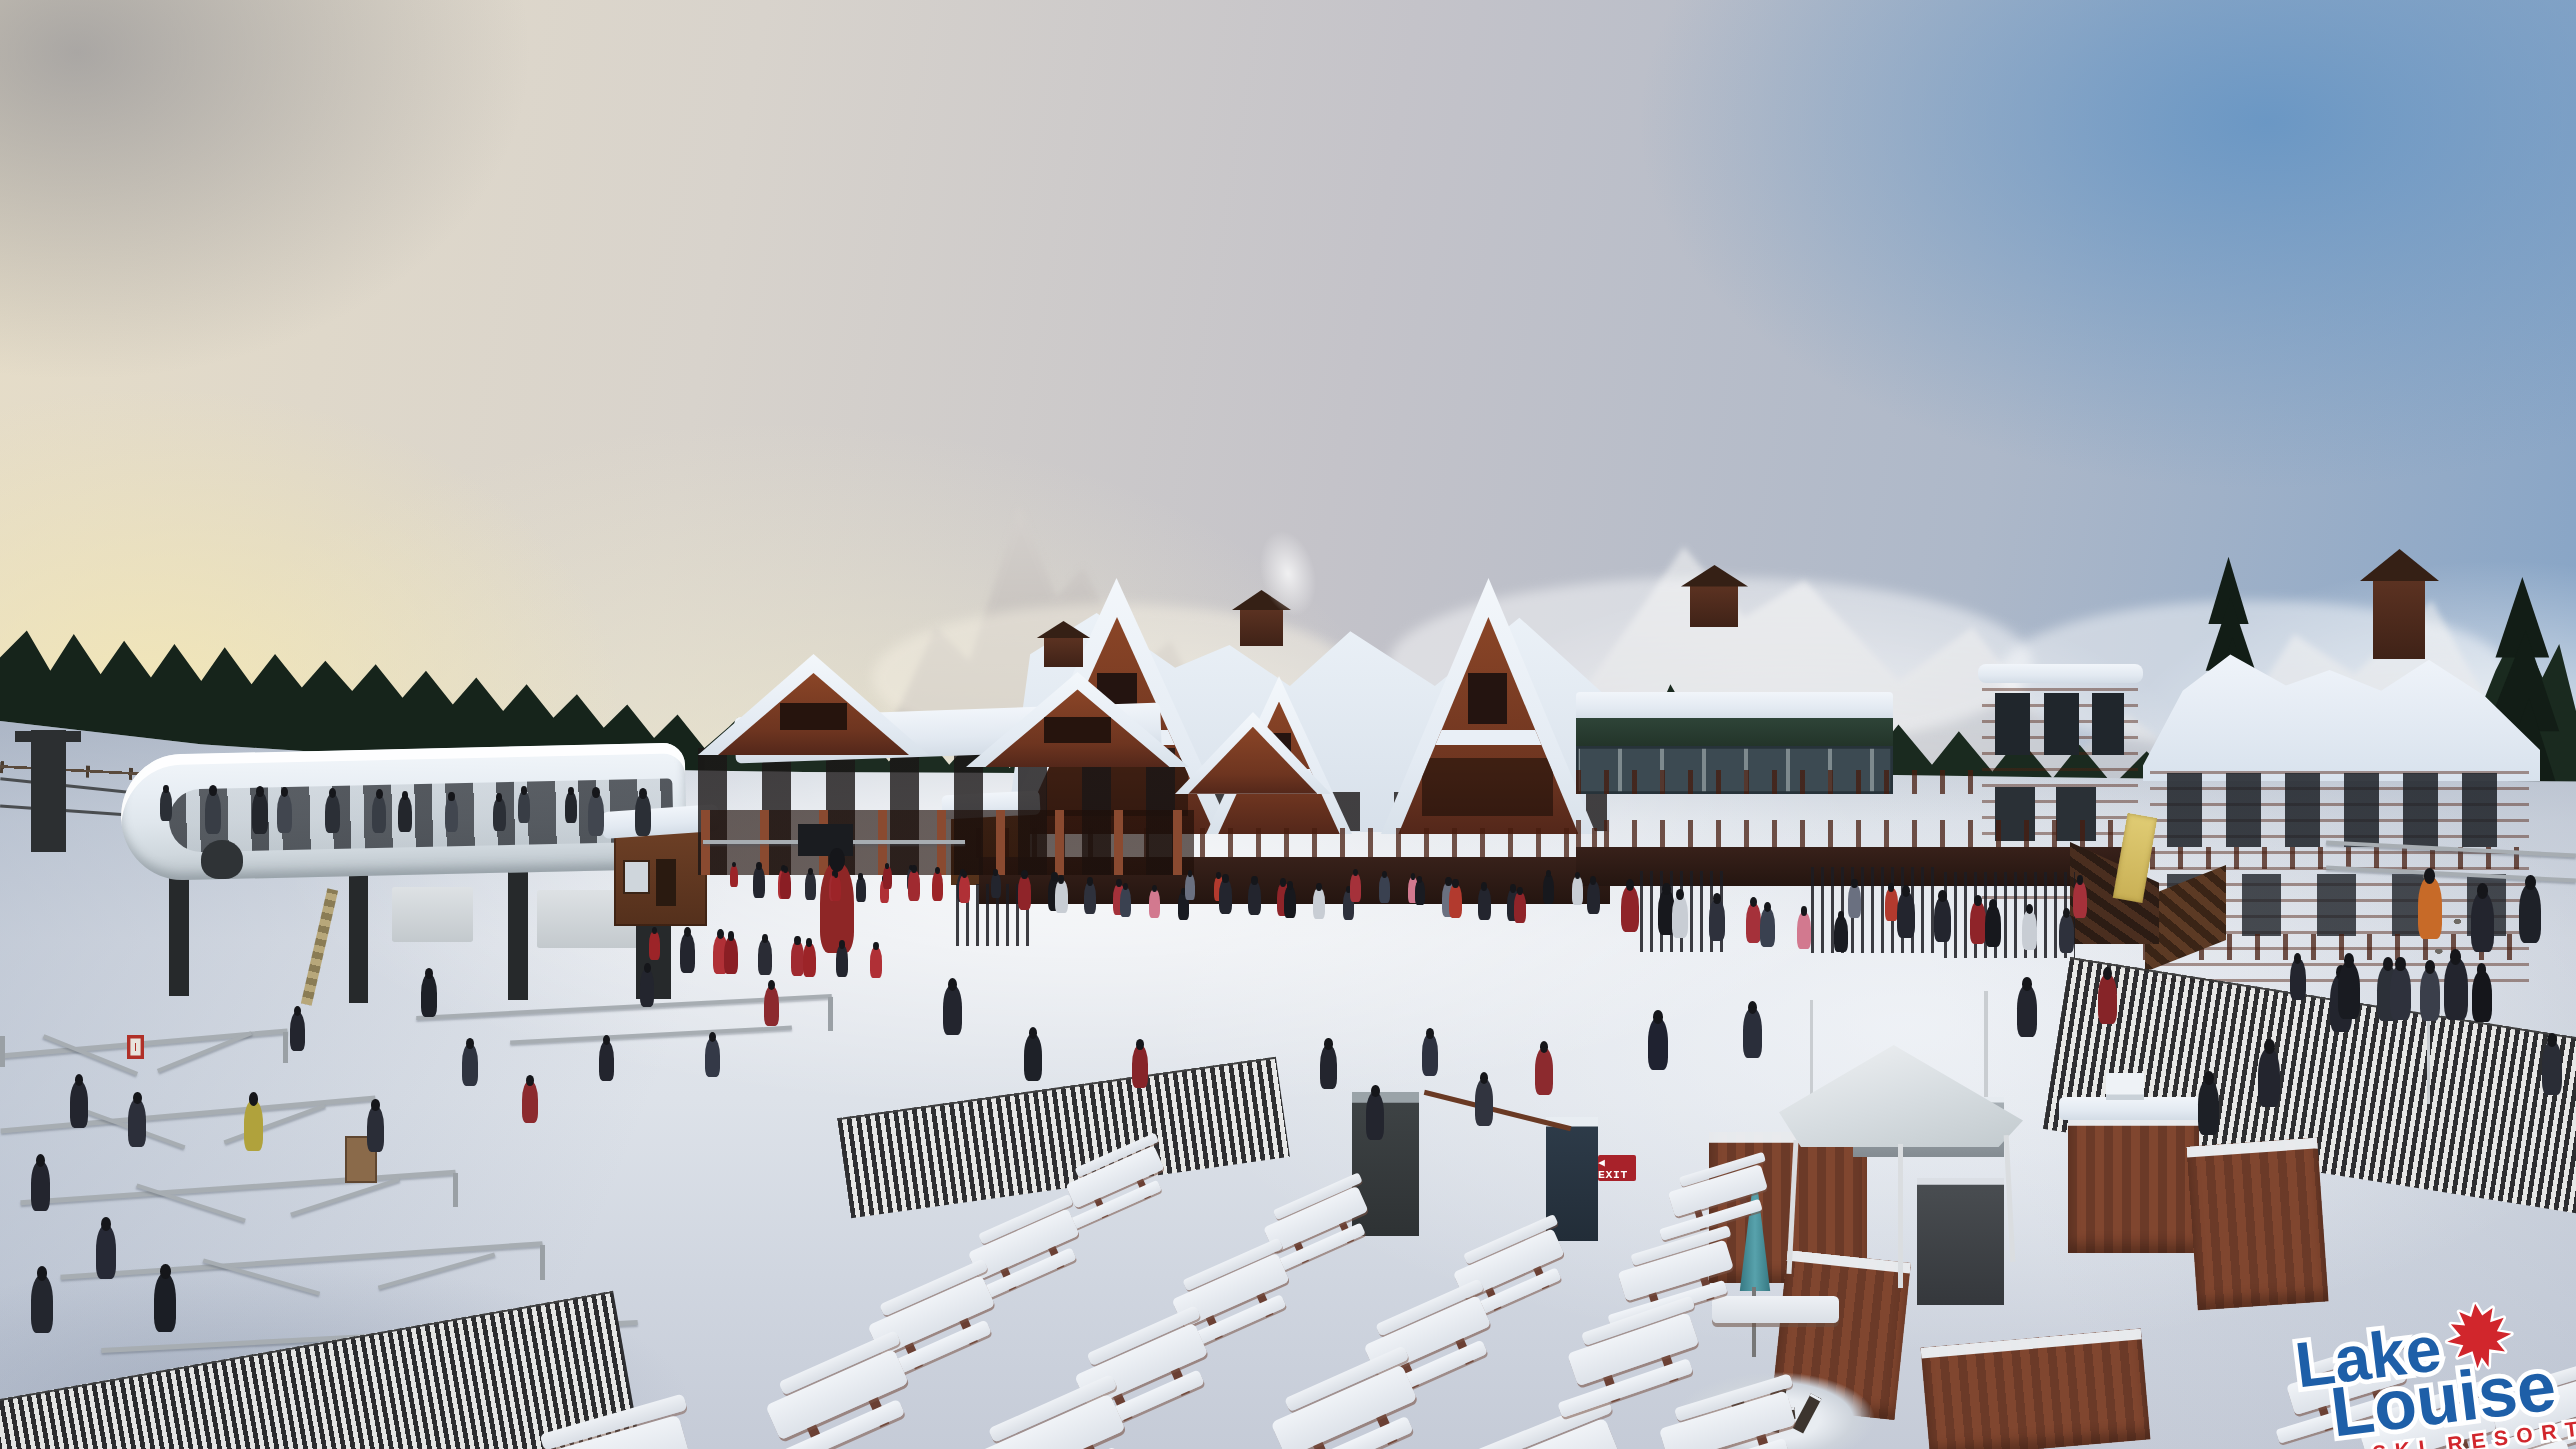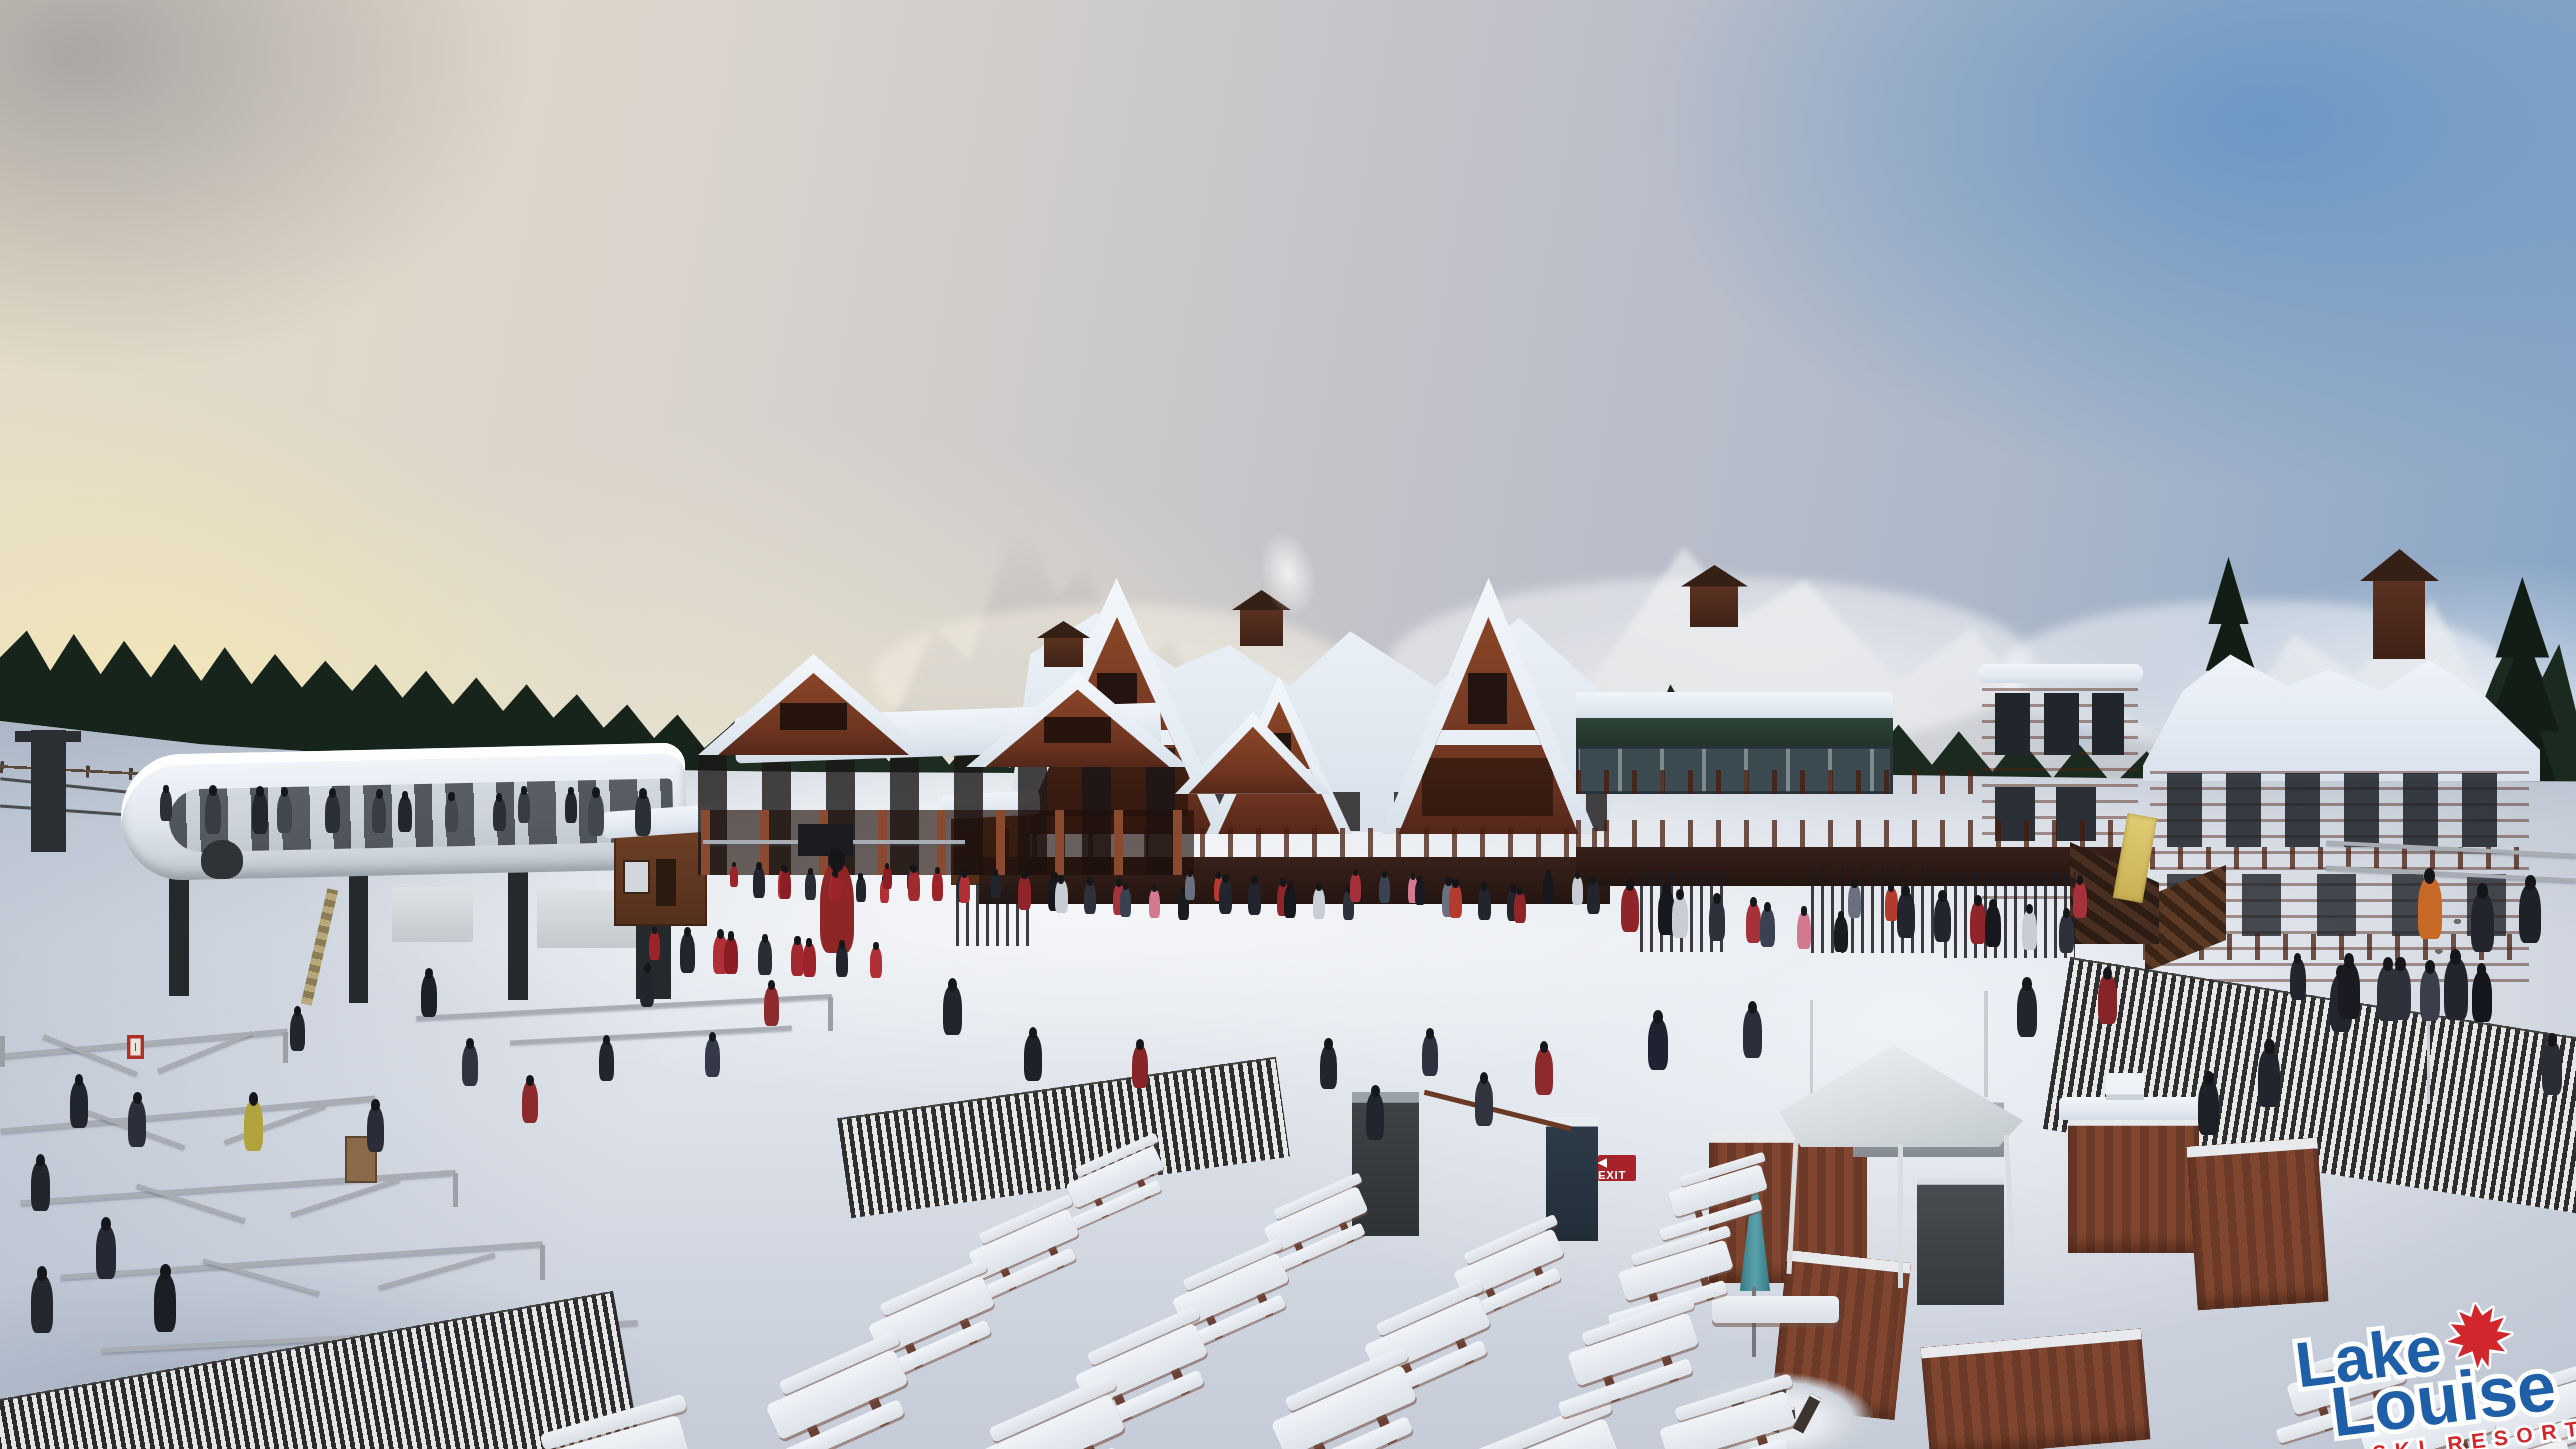--- a/index.html
+++ b/index.html
@@ -295,21 +295,21 @@
   <div class="sign-dark z5" style="left:798px;top:824px;width:55px;height:32px;"></div>
 
   <div class="stripefence z5" style="left:-40px;top:1348px;width:671px;height:148px;transform:rotate(-10deg);"></div>
   <div class="stripefence z5" style="left:842px;top:1087px;width:443px;height:101px;transform:rotate(-8deg);"></div>
   <div class="stripefence z5" style="left:2053px;top:1000px;width:564px;height:174px;transform:rotate(9deg);"></div>
 
   <div class="z5" style="left:1352px;top:1092px;width:67px;height:144px;background:linear-gradient(180deg,#3f4446,#2e3234);box-shadow:inset 0 10.7px 0 #9aa3a8;"></div>
   <div class="z5" style="left:1546px;top:1117px;width:52px;height:124px;background:linear-gradient(180deg,#2e3c4a,#222d38);box-shadow:inset 0 9.4px 0 #e8edf2;"></div>
   <div class="z5" style="left:1422px;top:1108px;width:151px;height:5.4px;background:#6a3a24;transform:rotate(14deg);"></div>
   <div class="exit-sign z6" style="left:1598px;top:1155px;width:38px;height:25.5px;">
-      <span style="position:static;">◀ EXIT</span>
+      <span style="position:static;font-family:Liberation Mono, monospace;">◀ EXIT</span>
     </div>
 
   <div class="skirack z5" style="left:1640px;top:871px;width:87px;height:81px;"></div>
   <div class="skirack z5" style="left:1811px;top:867px;width:124px;height:86px;"></div>
   <div class="skirack z5" style="left:1944px;top:872px;width:131px;height:86px;"></div>
   <div class="skirack z5" style="left:956px;top:884px;width:74px;height:62px;"></div>
 
   <div class="z5">
     <div class="thinpole" style="left:1810px;top:1000px;width:2.7px;height:134px;"></div>
     <div class="thinpole" style="left:1984px;top:991px;width:4px;height:141px;"></div>

